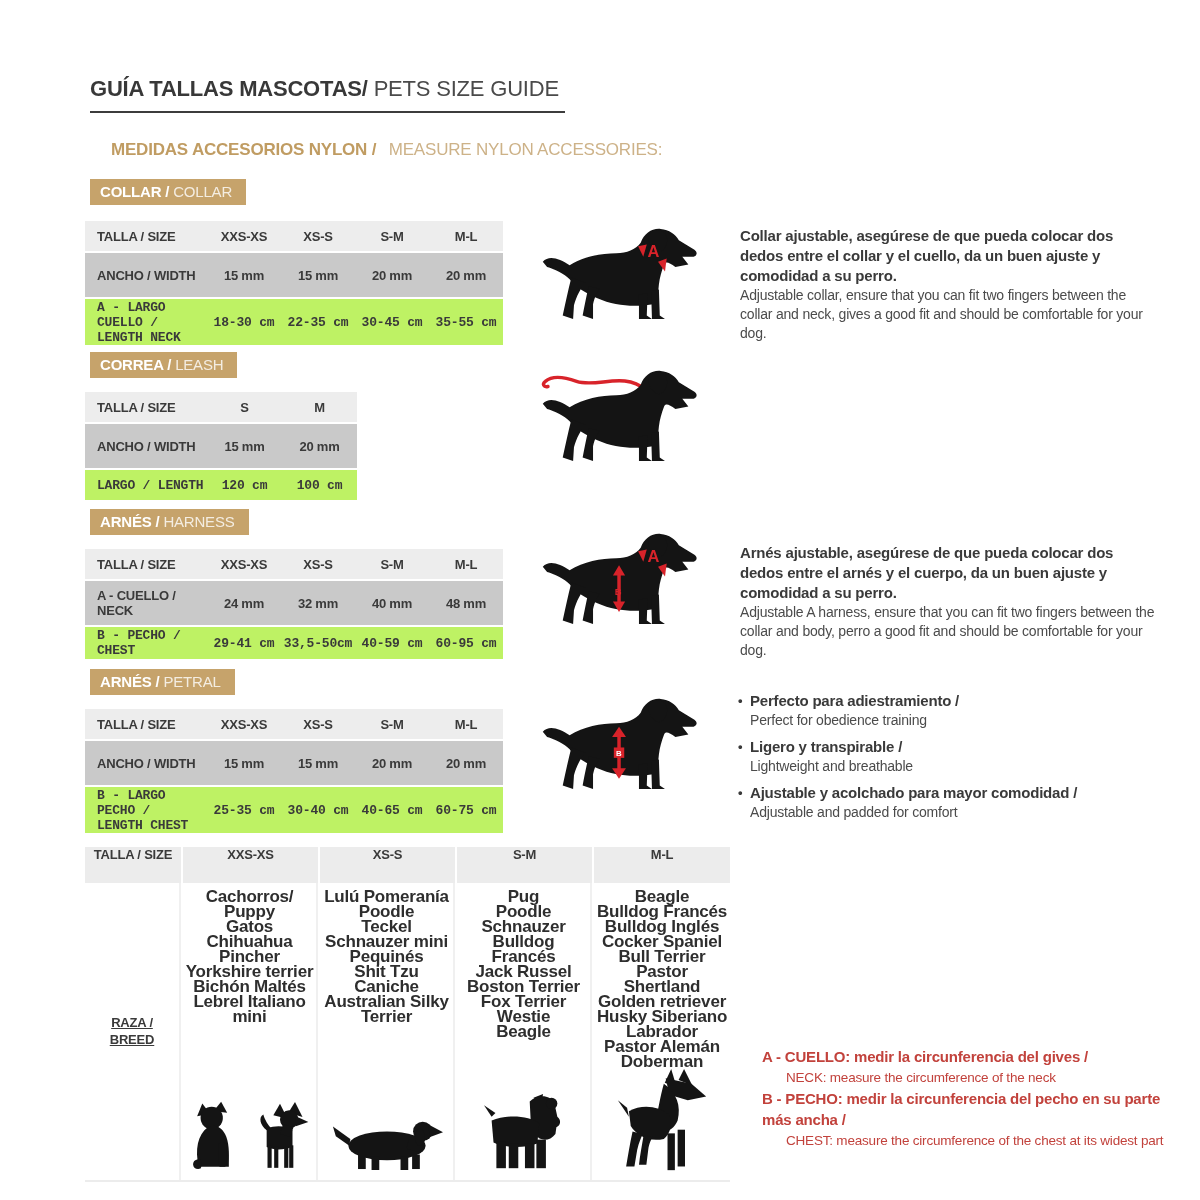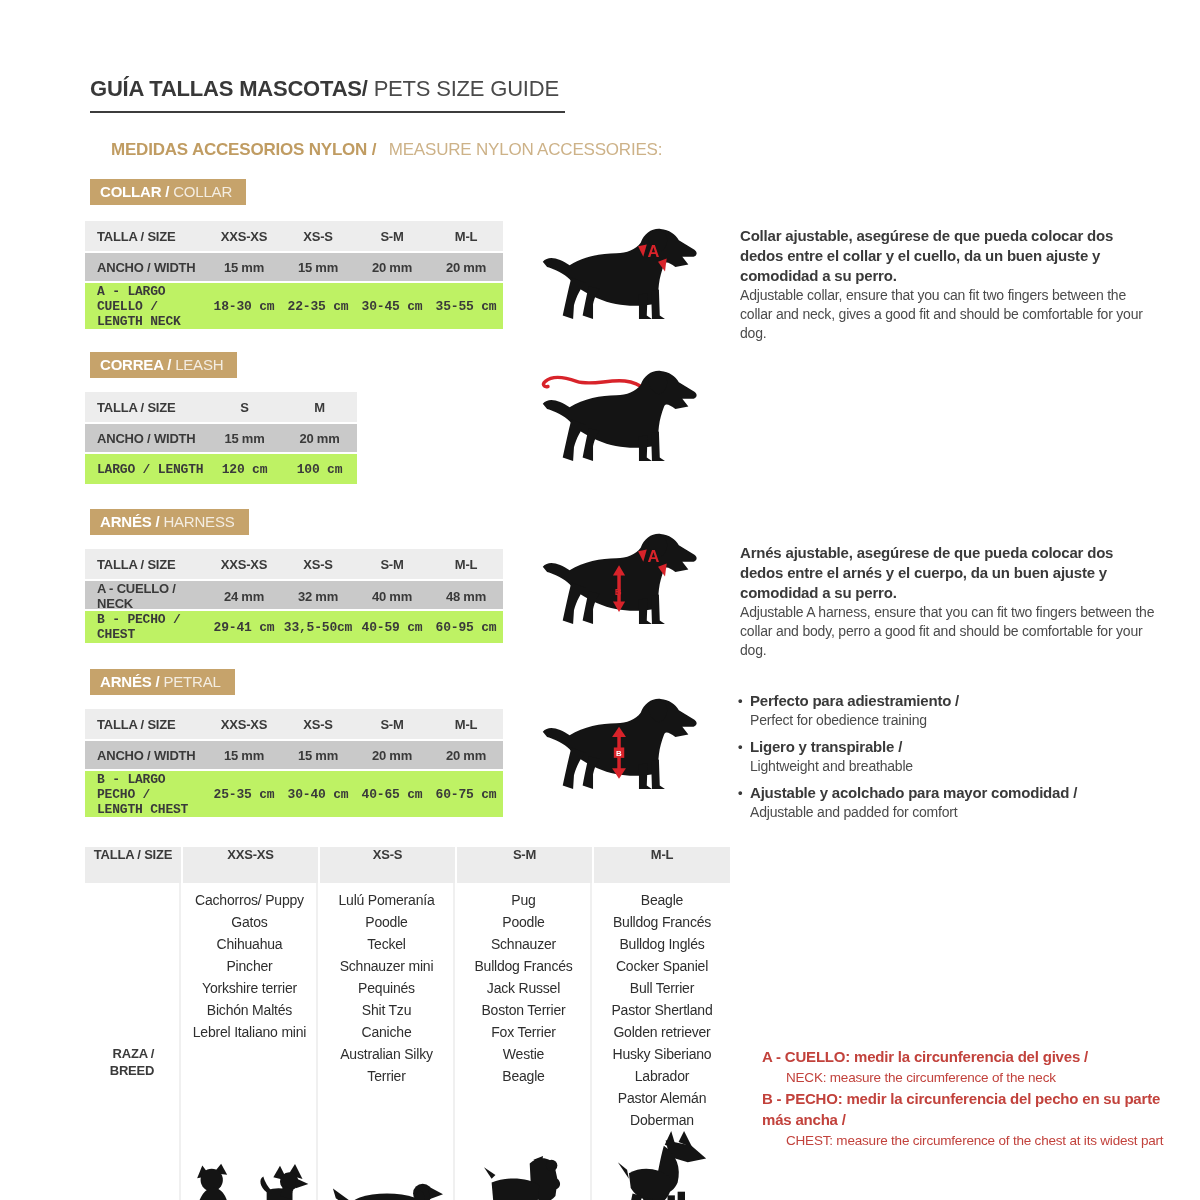--- a/index.html
+++ b/index.html
@@ -23,21 +23,21 @@
 
   
   .sg-table{position:absolute;left:85px;}
   .row{display:grid;grid-template-columns:122px repeat(4,74px);align-items:center;margin-bottom:2px;}
   .row.cols2{grid-template-columns:122px repeat(2,75px);}
   .row.shade-a{background:#ededed;}
   .row.shade-b{background:#c9c9c9;}
   .row.shade-c{background:#bef264;font-family:Liberation Mono, monospace;}
   .cell{font-size:13px;font-weight:bold;text-align:center;color:#3a3a3a;}
   .cell.lbl{text-align:left;padding-left:12px;}
-  .h30{height:30px;} .h28{height:28px;} .h32{height:32px;} .h46{height:46px;} .h30b{height:30px;}
+  .h30{height:30px;} .h28{height:44px;} .h32{height:32px;} .h46{height:46px;} .h30b{height:30px;}
   .row .cell{display:flex;align-items:center;justify-content:center;height:100%;}
   .row .cell.lbl{justify-content:flex-start;}
   .pre{white-space:pre-line;}
 
   
   .desc{position:absolute;left:740px;width:415px;}
   .desc .es{font-weight:bold;font-size:15px;line-height:20px;color:#3a3a3a;}
   .desc .en{font-weight:400;font-size:14px;line-height:19px;color:#4b4b4b;}
 
   .feats{position:absolute;left:740px;width:415px;}
@@ -52,22 +52,22 @@
   
   .breeds{position:absolute;left:85px;top:847px;width:645px;}
   .breeds .head{display:grid;grid-template-columns:96px 135px 135px 135px 136px;column-gap:2px;}
   .breeds .head .cell{background:#ececec;height:36px;}
   .breeds .body{display:grid;grid-template-columns:96px 135px 135px 135px 136px;column-gap:2px;
                 border-bottom:2px solid #ececec;min-height:245px;}
   .bcol{display:flex;flex-direction:column;justify-content:space-between;align-items:center;
         border-right:2px solid #f0f0f0;padding:6px 2px 8px 2px;}
   .bcol:last-child{border-right:none;}
   .bcol.labelcol{justify-content:center;border-right:2px solid #f0f0f0;}
-  .blist{font-size:14px;font-weight:normal;line-height:22px;text-align:center;color:#2e2e2e;}
-  .blabel{font-size:13px;font-weight:bold;text-align:right;line-height:17px;}
+  .blist{font-size:17px;font-weight:bold;line-height:15px;text-align:center;color:#2e2e2e;}
+  .blabel{font-size:13px;font-weight:bold;text-align:center;line-height:17px;text-decoration:underline;}
   .sil{display:flex;align-items:flex-end;gap:8px;}
 
   
   .notes{position:absolute;left:762px;top:1046px;width:420px;}
   .note .nb{color:#c2423c;font-weight:bold;font-size:15px;line-height:21px;}
   .note .nl{color:#c2423c;font-weight:400;font-size:13.5px;line-height:21px;padding-left:24px;}
 
   svg{display:block;}
 </style>
 </head>

